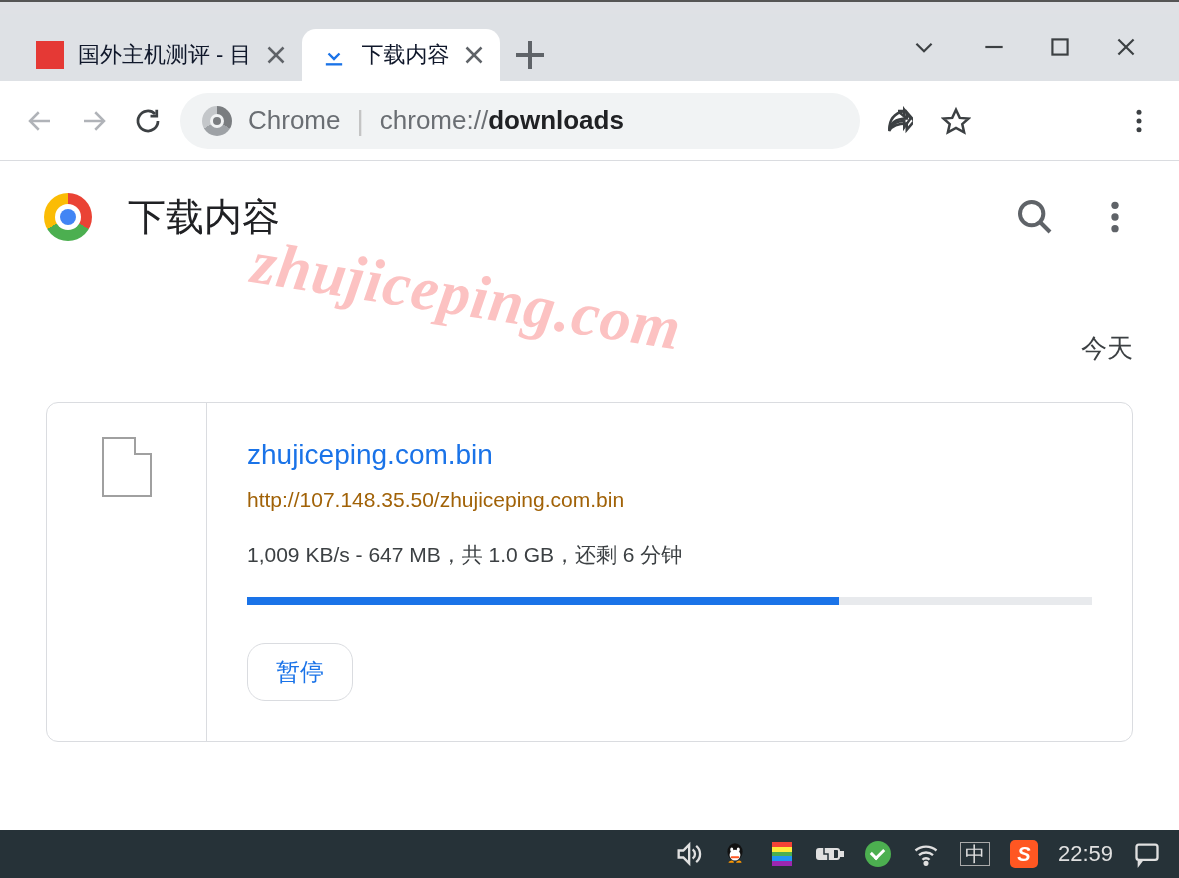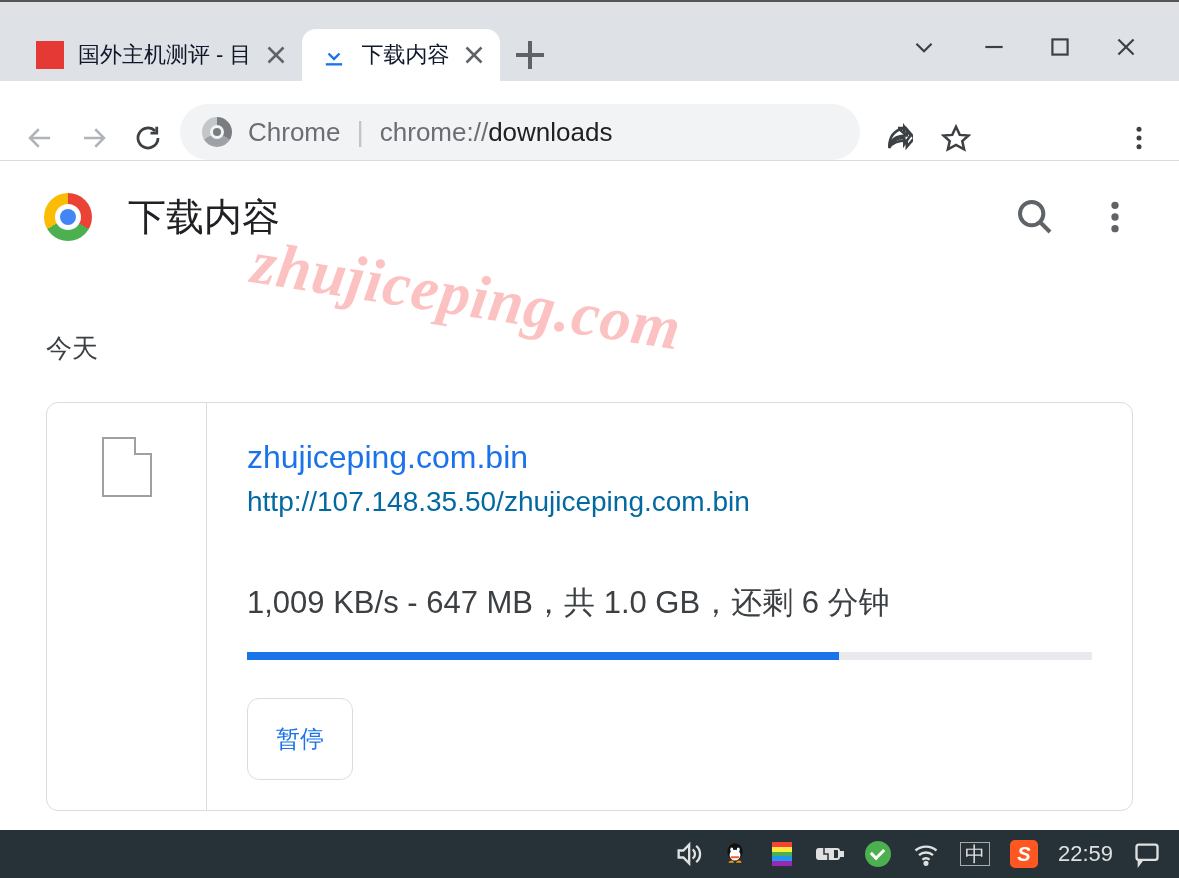--- a/index.html
+++ b/index.html
@@ -17,53 +17,53 @@
     .tab { height:52px; display:flex; align-items:center; padding:0 16px 0 18px; font-size:22px; color:#0f172a; gap:14px; max-width:300px;}
     .tab.inactive { background:transparent; }
     .tab.active { background:#fff; border-radius:14px 14px 0 0; }
     .tab .favicon { width:28px; height:28px; flex:none;}
     .tab .tabtitle { white-space:nowrap; overflow:hidden; text-overflow:clip; flex:1; }
     .tab .close { width:20px; height:20px; flex:none; display:flex; align-items:center; justify-content:center;}
     .newtab { width:48px; height:48px; display:flex; align-items:center; justify-content:center; margin-left:6px; margin-bottom:2px;}
     .favicon-red{background:#e53935; width:28px;height:28px;}
 
     
-    .toolbar { height:80px; background:#fff; display:flex; align-items:flex-end; padding:0 18px; gap:10px; border-bottom:1px solid #dadce0;}
+    .toolbar { height:80px; background:#fff; display:flex; align-items:center; padding:0 18px; gap:10px; border-bottom:1px solid #dadce0;}
     .navbtn { width:44px;height:44px;display:flex;align-items:center;justify-content:center;border-radius:50%; }
     .navbtn svg{width:30px;height:30px;}
     .navbtn.disabled svg{stroke:#b0b3b8;}
     .omnibox { flex:0 0 680px; height:56px; background:#f1f3f4; border-radius:28px; display:flex; align-items:center; padding:0 22px; gap:16px; font-size:26px; color:#6a6e73;}
     .omnibox .host{color:#6a6e73;}
     .omnibox .sep{color:#c4c4c4; font-size:28px;}
     .omnibox .path{color:#6a6e73;}
-    .omnibox .path b{color:#202124; font-weight:400;}
+    .omnibox .path b{color:#202124; font-weight:700;}
     .tool-right{display:flex;align-items:center;gap:14px;margin-left:6px;}
     .menu3dot{margin-left:auto;}
 
     
     .dl-header { height:112px; display:flex; align-items:center; padding:0 44px; }
     .dl-header .chrome-icon{width:48px;height:48px;margin-right:36px;}
     .dl-header h1{font-size:38px; font-weight:400; color:#202124; flex:1;}
     .dl-header .hicon{width:40px;height:40px;display:flex;align-items:center;justify-content:center;margin-left:40px;}
 
     
     .content{padding:10px 46px;}
-    .section-label{font-size:26px;color:#3c4043;margin-top:48px;margin-bottom:36px;}
+    .section-label{font-size:26px;color:#3c4043;margin-top:48px;margin-bottom:36px;text-align:right;}
     .card{border:1px solid #dadce0;border-radius:12px;display:flex;min-height:340px;overflow:hidden;}
     .card-left{width:160px;border-right:1px solid #dadce0;display:flex;justify-content:center;padding-top:34px;}
     .fileicon{width:50px;height:60px;border:2px solid #a0a0a0;position:relative;background:#fff;}
     .fileicon::before{content:"";position:absolute;top:-2px;right:-2px;width:16px;height:16px;background:#fff;border-left:2px solid #a0a0a0;border-bottom:2px solid #a0a0a0;}
     .card-right{flex:1;padding:36px 40px 30px 40px;}
-    .filename{color:#1a73e8;font-size:32px;margin-bottom:10px;}
-    .fileurl{color:#0369a1;font-size:28px;margin-bottom:64px;}
-    .status{color:#3c4043;font-size:31px;margin-bottom:28px;}
+    .filename{color:#1a73e8;font-size:28px;margin-bottom:17px;}
+    .fileurl{color:#a16207;font-size:21px;margin-bottom:29px;}
+    .status{color:#3c4043;font-size:21px;margin-bottom:28px;}
     .progress{height:8px;background:#e8eaed;position:relative;margin-bottom:38px;}
     .progress .bar{position:absolute;left:0;top:0;bottom:0;background:#1a73e8;}
     .actions{display:flex;gap:22px;}
-    .btn{border:1px solid #dadce0;background:#fff;color:#1a73e8;font-size:24px;padding:24px 28px;border-radius:12px;cursor:pointer;}
+    .btn{border:1px solid #dadce0;background:#fff;color:#1a73e8;font-size:24px;padding:12px 28px;border-radius:18px;cursor:pointer;}
 
     
     .watermark{position:absolute;left:250px;top:260px;font-size:62px;font-style:italic;font-weight:600;color:rgba(248,120,120,0.45);transform:rotate(9deg);pointer-events:none;letter-spacing:1px;font-family:Georgia,serif;}
 
     
     .taskbar{position:absolute;left:0;right:0;bottom:0;height:48px;background:#263238;display:flex;align-items:center;justify-content:flex-end;padding:0 18px;gap:20px;color:#e0e0e0;font-size:22px;}
     .taskbar .tbicon{width:28px;height:28px;display:flex;align-items:center;justify-content:center;}
     .taskbar .ime{border:1px solid #aaa;padding:0 4px;font-size:20px;line-height:22px;}
     .taskbar .sogou{width:28px;height:28px;background:#ff5722;border-radius:5px;display:flex;align-items:center;justify-content:center;color:#fff;font-weight:bold;font-style:italic;font-size:20px;}
     .taskbar .qq{position:relative;width:26px;height:26px;}

